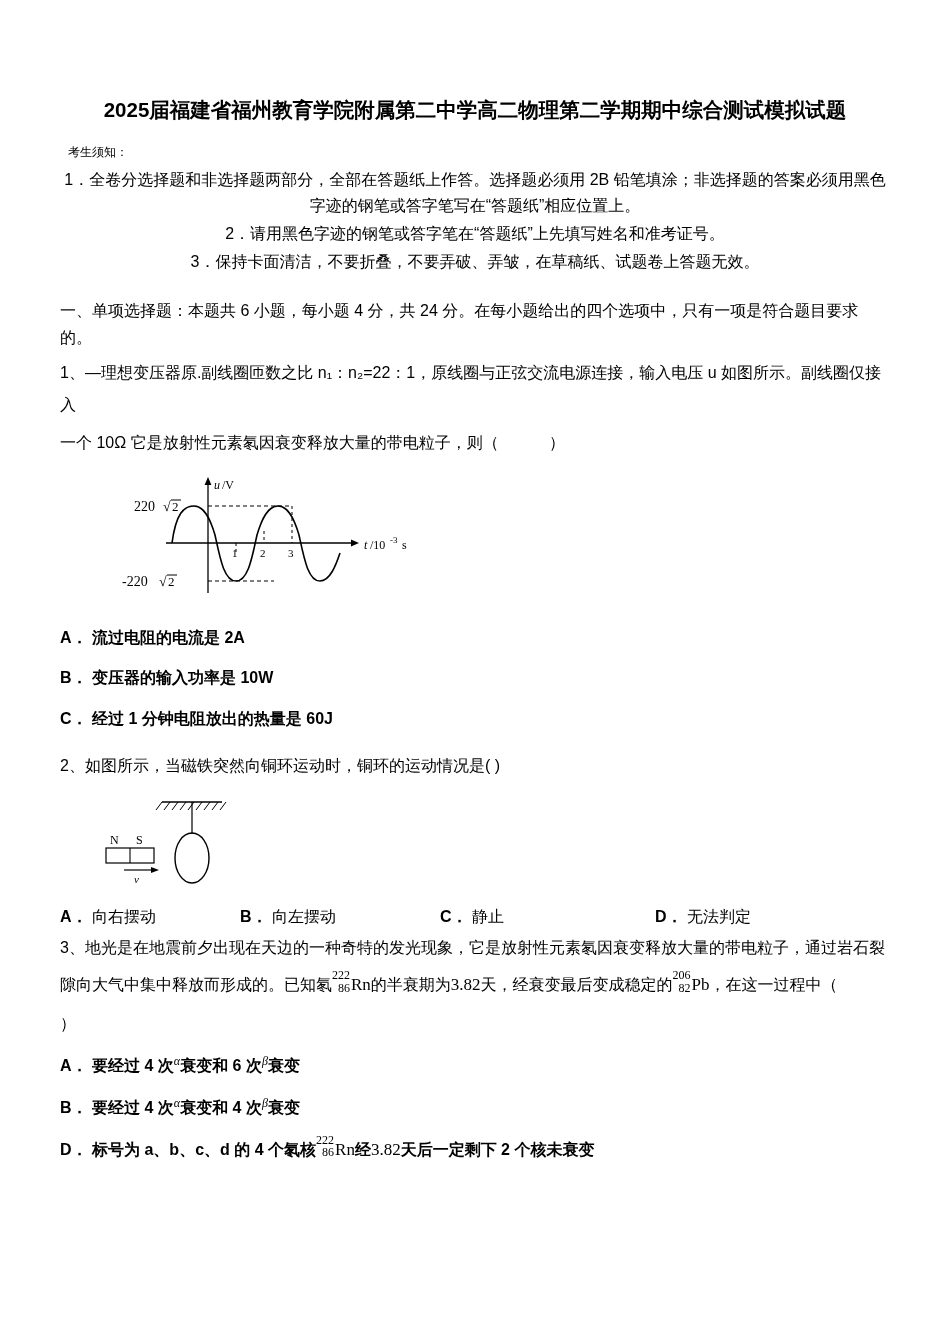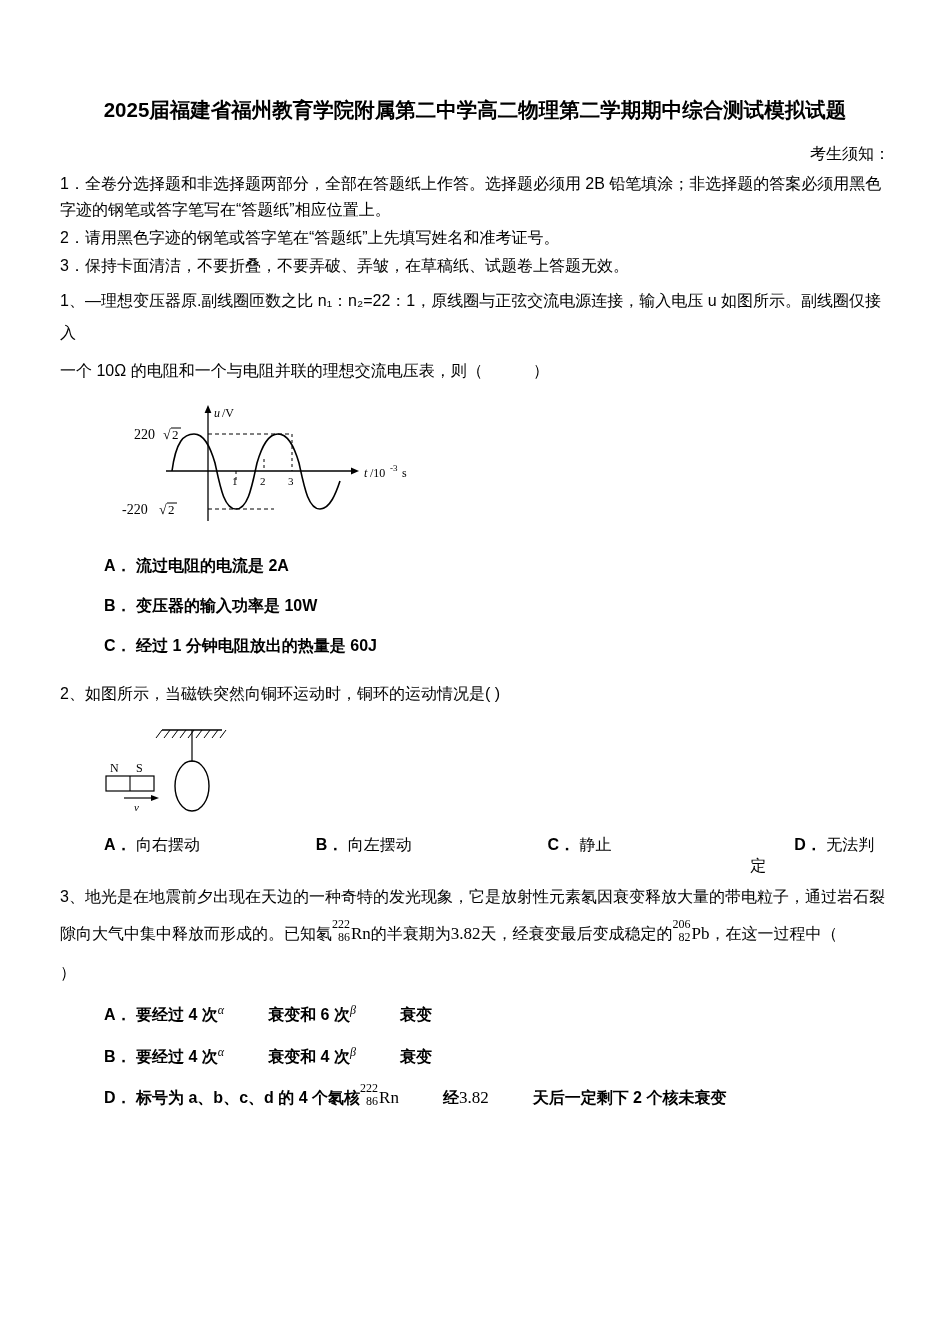--- a/index.html
+++ b/index.html
@@ -23,30 +23,30 @@
   .doc-title {
     font-family: "Liberation Sans", sans-serif;
     font-size: 20.5px;
     font-weight: bold;
     text-align: center;
     letter-spacing: 0px;
     margin: 0 0 20px 0;
     white-space: nowrap;
   }
   .notice-head {
-    font-size: 16px;
+    font-size: 12px;
     margin: 14px 0 6px 8px;
     font-family: "Liberation Sans", sans-serif;
-    text-align: right;
   }
   .notice-line {
     font-size: 16px;
     line-height: 1.62;
     margin: 0 0 2px 0;
     font-family: "Liberation Sans", sans-serif;
+    text-align: center;
   }
   .section-head {
     font-size: 16px;
     line-height: 1.7;
     margin: 22px 0 4px 0;
     font-family: "Liberation Sans", sans-serif;
   }
   .q-stem {
     font-size: 16px;
     line-height: 2.0;
@@ -58,27 +58,26 @@
     font-size: 16px;
     line-height: 1.9;
     margin: 10px 0 0 0;
     font-family: "Liberation Sans", sans-serif;
   }
   .opt-row {
     font-size: 16px;
     margin: 12px 0 0 0;
     display: flex;
     font-family: "Liberation Sans", sans-serif;
-    gap: 32px;
   }
   .opt-row > span { display: inline-block; }
   .ow1 { width: 180px; }
   .ow2 { width: 200px; }
   .ow3 { width: 215px; }
-  b, .b { font-weight: bold; margin-left: 44px; }
+  b, .b { font-weight: bold; }
   .frac-iso {
     display: inline-block;
     vertical-align: -0.15em;
     font-size: 12px;
     line-height: 1.05;
     text-align: right;
     margin-right: 1px;
     font-family: "Liberation Serif", serif;
   }
   .iso { display: inline-block; font-size: 17px; font-family: "Liberation Serif", serif; }
@@ -113,27 +112,28 @@
 
 <div class="page">
 
   <div class="doc-title">2025届福建省福州教育学院附属第二中学高二物理第二学期期中综合测试模拟试题</div>
 
   <div class="notice-head">考生须知：</div>
   <div class="notice-line">1．全卷分选择题和非选择题两部分，全部在答题纸上作答。选择题必须用 2B 铅笔填涂；非选择题的答案必须用黑色字迹的钢笔或答字笔写在“答题纸”相应位置上。</div>
   <div class="notice-line">2．请用黑色字迹的钢笔或答字笔在“答题纸”上先填写姓名和准考证号。</div>
   <div class="notice-line">3．保持卡面清洁，不要折叠，不要弄破、弄皱，在草稿纸、试题卷上答题无效。</div>
 
+  <div class="section-head">一、单项选择题：本题共 6 小题，每小题 4 分，共 24 分。在每小题给出的四个选项中，只有一项是符合题目要求的。</div>
 
   <div>
     <div class="q-stem">
       <span>1、</span><span>—理想变压器原.副线圈匝数之比 n₁：n₂=22：1，原线圈与正弦交流电源连接，输入电压 u 如图所示。副线圈仅接入</span>
     </div>
     <div class="q-stem">
-      <span>一个 10Ω 的电阻和一个与电阻并联的理想交流电压表，则（</span>
+      <span>一个 10Ω 它是放射性元素氡因衰变释放大量的带电粒子，则（</span>
       <span style="display:inline-block;width:46px;"></span><span>）</span>
     </div>
 
     <div class="fig1">
       <svg width="420" height="140" viewBox="0 0 420 140">
 
         <line x1="112" y1="8" x2="112" y2="120" stroke="#000" stroke-width="1.3"></line>
         <polygon points="112,4 108.6,12 115.4,12" fill="#000"></polygon>
 
         <line x1="70" y1="70" x2="258" y2="70" stroke="#000" stroke-width="1.3"></line>

